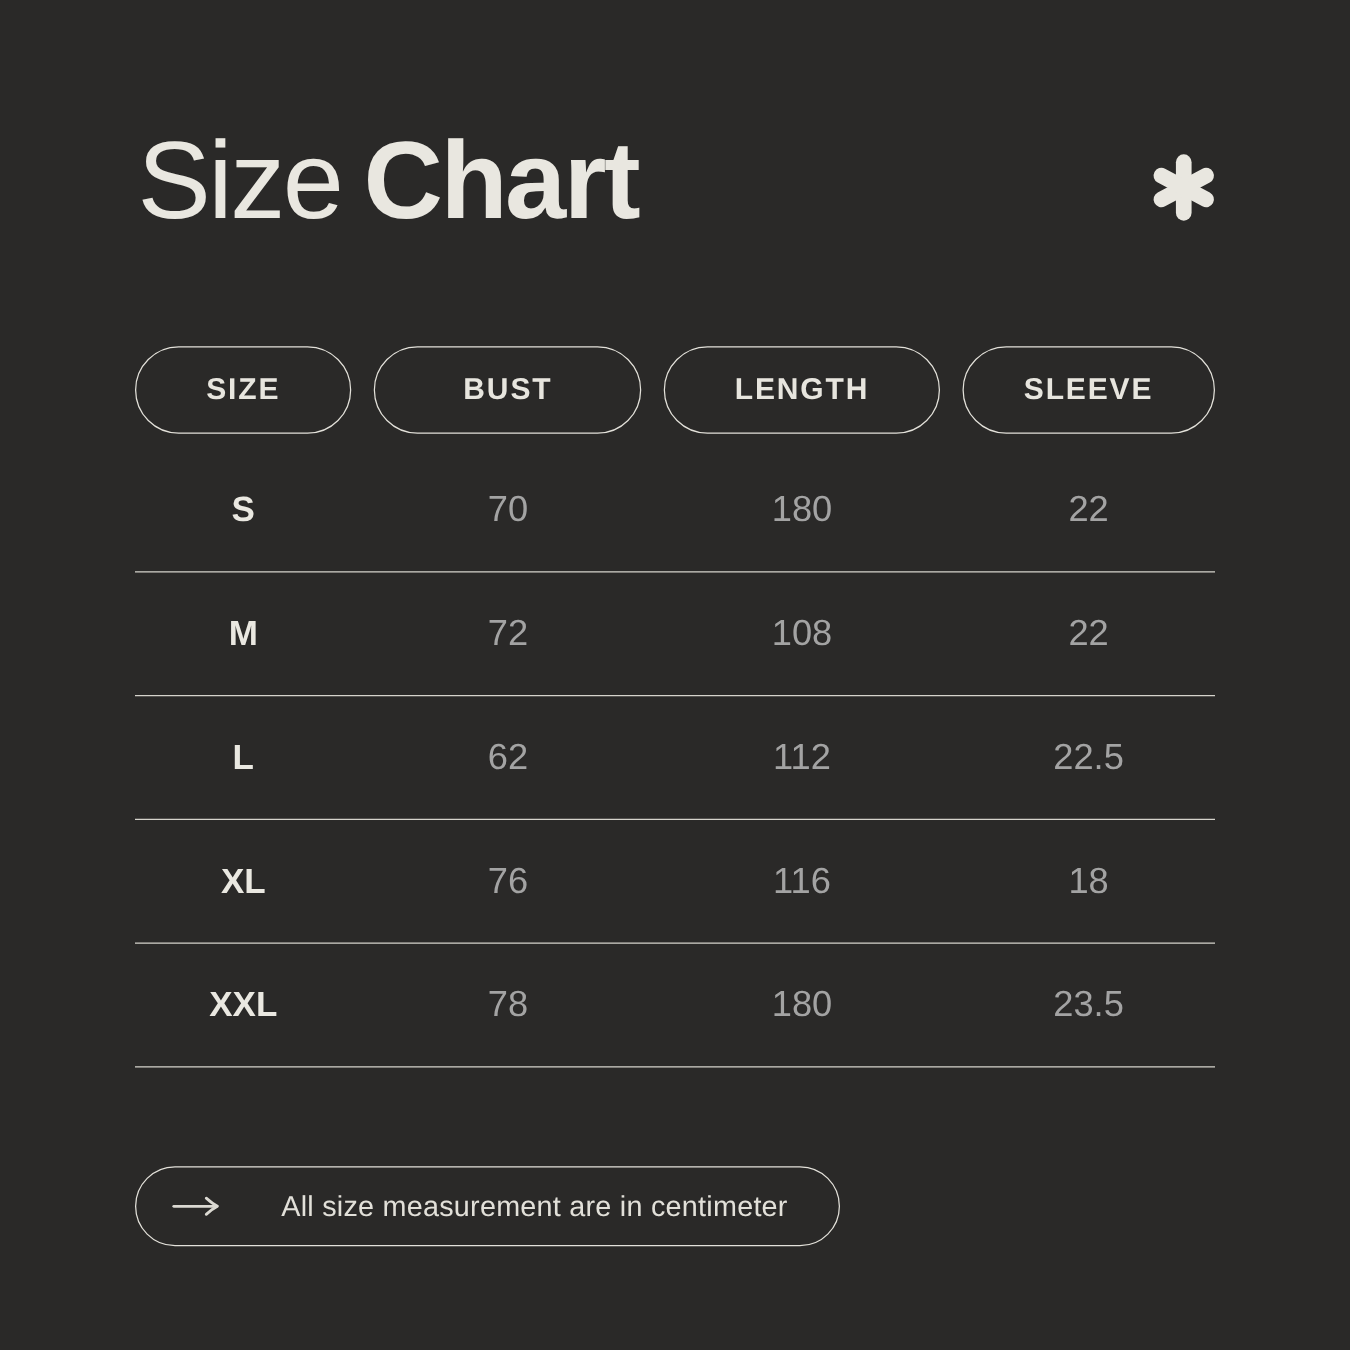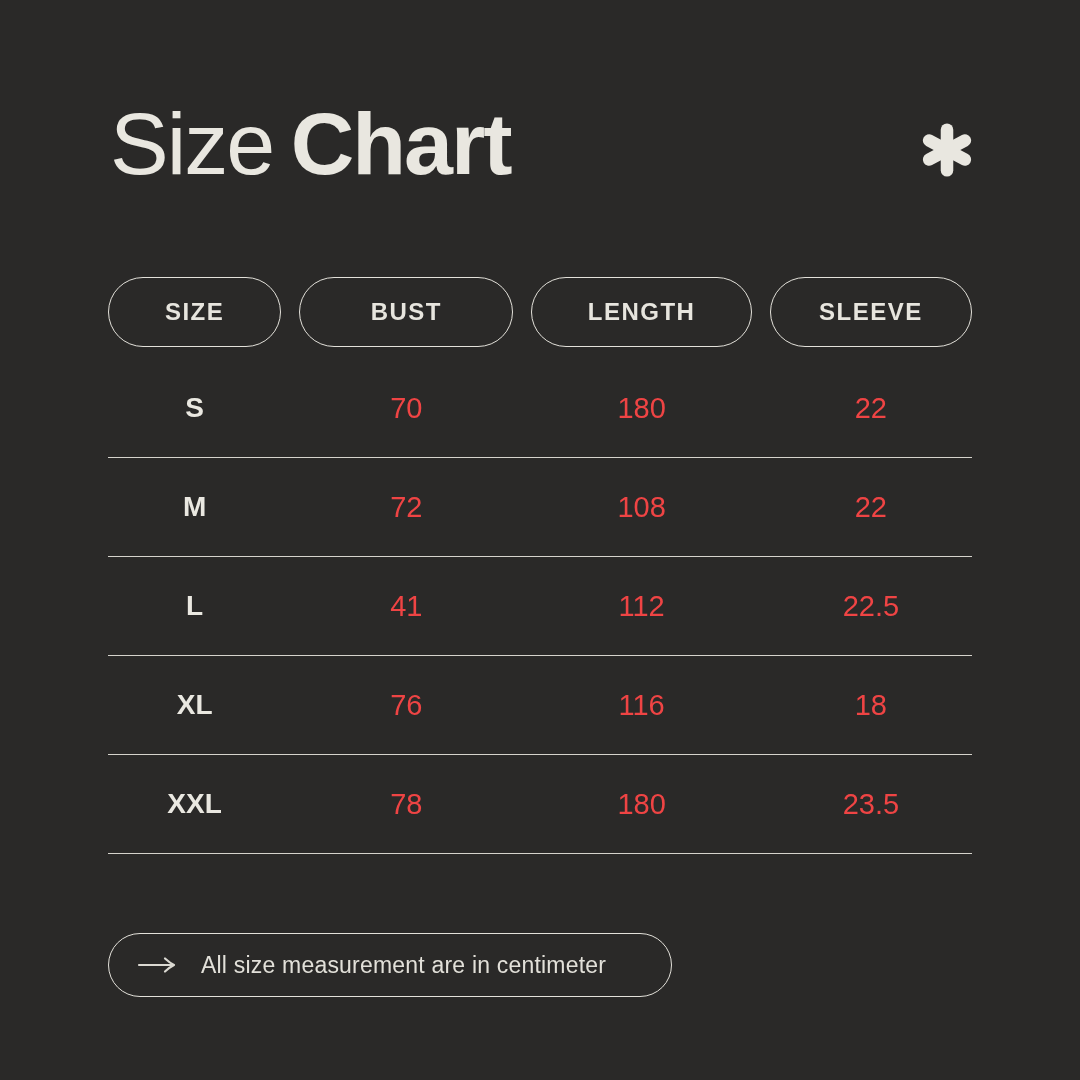--- a/index.html
+++ b/index.html
@@ -75,21 +75,21 @@
     display: grid;
     grid-template-columns: 173fr 214fr 220fr 202fr;
     column-gap: 18px;
     align-items: center;
     border-bottom: 1.5px solid #d5d3cc;
   }
   .cell {
     text-align: center;
     font-size: 29px;
     font-weight: 400;
-    color: #ef4444;
+    color: #a3a3a3;
   }
   .cell.size-label {
     font-size: 28px;
     font-weight: 700;
     color: #eae8e1;
   }
 
   
   .footnote {
     position: absolute;
@@ -103,20 +103,21 @@
     display: flex;
     align-items: center;
     padding-left: 28px;
     gap: 24px;
   }
   .footnote .note-text {
     font-size: 23px;
     font-weight: 400;
     color: #e2e0d9;
     letter-spacing: 0.2px;
+    margin-left: 24px;
   }
 </style>
 </head>
 <body>
 
 <div class="canvas">
 
   <div class="title">
     <span class="t-light">Size</span><span class="t-bold">Chart</span>
   </div>
@@ -155,21 +156,21 @@
 
     <div class="row">
       <div class="cell size-label">M</div>
       <div class="cell">72</div>
       <div class="cell">108</div>
       <div class="cell">22</div>
     </div>
 
     <div class="row">
       <div class="cell size-label">L</div>
-      <div class="cell">41</div>
+      <div class="cell">62</div>
       <div class="cell">112</div>
       <div class="cell">22.5</div>
     </div>
 
     <div class="row">
       <div class="cell size-label">XL</div>
       <div class="cell">76</div>
       <div class="cell">116</div>
       <div class="cell">18</div>
     </div>

